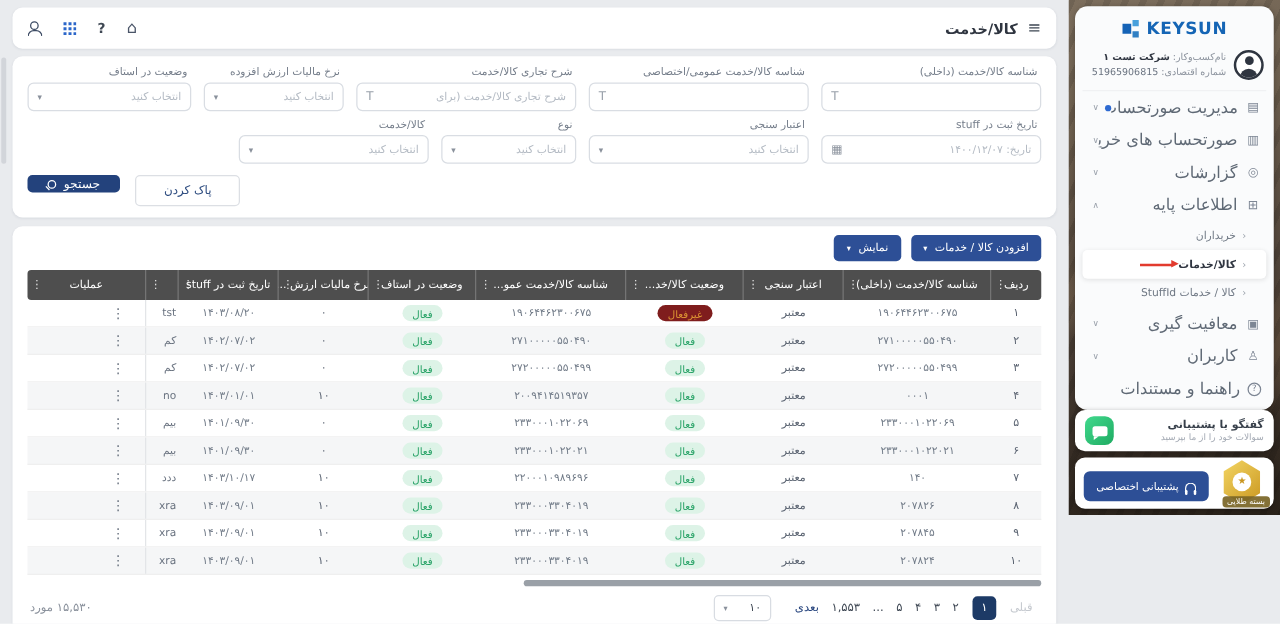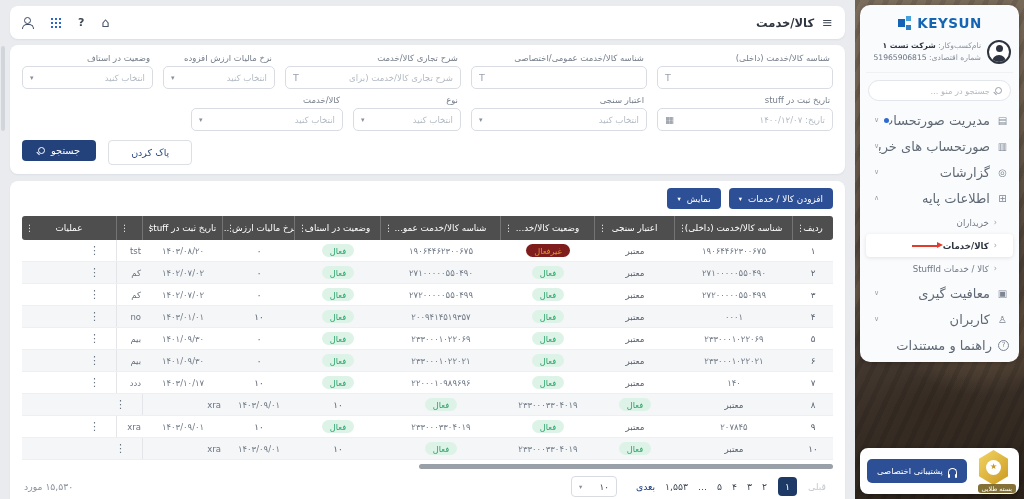--- a/index.html
+++ b/index.html
@@ -1,20 +1,20 @@
 <!DOCTYPE html>
 <html lang="fa" dir="rtl"><head>
 <meta charset="utf-8">
 <style>
   *{box-sizing:border-box;margin:0;padding:0;font-family:"DejaVu Sans",sans-serif;}
   html,body{width:1024px;height:499px;overflow:hidden;}
   body{display:flex;direction:rtl;background:#e9ebee;}
 
   
-  aside{width:169px;height:499px;flex:0 0 169px;position:relative;overflow:hidden;
+  aside{width:169px;height:412px;flex:0 0 169px;position:relative;overflow:hidden;
     background:
       repeating-linear-gradient(115deg, rgba(0,0,0,.10) 0 5px, rgba(255,255,255,0) 5px 13px),
       radial-gradient(95px 55px at 22% 58%, rgba(168,140,105,.45), transparent 70%),
       radial-gradient(130px 85px at 78% 67%, rgba(130,103,75,.55), transparent 72%),
       radial-gradient(85px 60px at 45% 82%, rgba(52,40,30,.65), transparent 70%),
       linear-gradient(168deg,#7c6e5d 0%,#6a5c4c 25%,#50443a 55%,#392f27 78%,#292119 100%);}
   .side-card{background:#fafbfc;border-radius:10px;margin:5px 5px 0 5px;padding:7px 6px 4px;box-shadow:0 1px 4px rgba(0,0,0,.25);}
   .logo{display:flex;align-items:center;justify-content:center;gap:4px;direction:ltr;padding:3px 0 7px;}
   .logo-text{color:#1565b5;font-weight:bold;font-size:13.5px;letter-spacing:.5px;}
   .biz{display:flex;align-items:center;gap:6px;padding:2px 2px 8px;border-bottom:1px solid #f0f1f3;}
@@ -84,21 +84,21 @@
   .r1{grid-template-columns:176px 176px 176px 112px 1fr;}
   .r2{grid-template-columns:176px 176px 108px 152px 1fr;}
   .field label{display:block;font-size:8.5px;color:#747d8a;margin-bottom:3px;padding-right:3px;}
   .fbox{height:23px;border:1px solid #d9dde3;border-radius:5px;background:#fff;display:flex;align-items:center;justify-content:space-between;padding:0 7px;cursor:pointer;overflow:hidden;}
   .fval{font-size:8.6px;color:#b3bac3;white-space:nowrap;overflow:hidden;margin-left:41px;}
   .ficon{color:#9aa1ab;font-size:9.5px;margin-right:6px;flex:0 0 auto;}
   .fbox.select .ficon{font-size:7px;color:#8a919c;}
   .fbox.date .ficon{color:#8a919c;}
   .factions{display:flex;justify-content:flex-end;gap:12px;margin-top:9px;}
   .btn-ghost{height:25px;padding:0 22px;background:#fff;border:1px solid #dcdfe4;border-radius:4px;color:#2b4a7e;font-size:9.5px;cursor:pointer;}
-  .btn-primary{height:21px;padding:0 16px;background:#23427c;border:none;border-radius:4px;color:#fff;font-size:9.8px;display:flex;align-items:center;gap:6px;cursor:pointer;}
+  .btn-primary{height:14px;padding:0 16px;background:#23427c;border:none;border-radius:4px;color:#fff;font-size:9.8px;display:flex;align-items:center;gap:6px;cursor:pointer;}
   .mag-w{width:7px;height:7px;border:1.4px solid #fff;border-radius:50%;position:relative;}
   .mag-w::after{content:'';position:absolute;width:4px;height:1.4px;background:#fff;transform:rotate(45deg);left:-3.2px;bottom:-1.5px;}
 
   .tablecard{margin-top:7px;padding:7px 12px 4px;height:328px;display:flex;flex-direction:column;}
   .toolbar{display:flex;gap:8px;}
   .tbtn{height:21px;background:#2d4f96;color:#fff;border:none;border-radius:4px;font-size:8.8px;padding:0 10px;display:inline-flex;align-items:center;gap:6px;cursor:pointer;}
   .tbtn .caret{font-size:6.5px;}
   .thead,.trow{display:grid;grid-template-columns:40px 118px 80px 94px 120px 86px 72px 80px 26px 1fr;}
   .thead{background:#4e4e4e;border-radius:3px;height:24px;margin-top:7px;}
   .th{position:relative;display:flex;align-items:center;justify-content:center;color:#fff;font-size:8.8px;white-space:nowrap;overflow:hidden;}
@@ -139,24 +139,20 @@
       </svg>
       <span class="logo-text">KEYSUN</span>
     </div>
     <div class="biz">
       <span class="avatar"></span>
       <div class="biz-text">
         <div class="biz-line"><span>نام‌کسب‌وکار:</span> <b>شرکت تست ۱</b></div>
         <div class="biz-line"><span>شماره اقتصادی:</span> <span class="val">51965906815</span></div>
       </div>
     </div>
-    <div class="side-search">
-      <span class="mag"></span>
-      <span class="ph">جستجو در منو ...</span>
-    </div>
     <nav>
 
         <div class="mi">
           <span class="mi-icon">▤</span>
           <span class="mi-label">مدیریت صورتحساب ها</span>
           <span class="mi-dot on"></span>
           <span class="mi-chev">∨</span>
         </div>
 
         <div class="mi">
@@ -215,20 +211,29 @@
         <div class="mi">
           <span class="mi-icon circled">?</span>
           <span class="mi-label">راهنما و مستندات</span>
 
           <span class="mi-chev"></span>
         </div>
 
     </nav>
   </div>
   <div class="side-spacer"></div>
+  <div class="chat-card">
+    <div class="chat-text">
+      <div class="chat-title">گفتگو با پشتیبانی</div>
+      <div class="chat-sub">سوالات خود را از ما بپرسید</div>
+    </div>
+    <span class="chat-icon">
+        <i></i>
+      </span>
+  </div>
   <div class="sup-card">
     <button class="sup-btn">
       <span class="headset"></span>
       <span>پشتیبانی اختصاصی</span>
     </button>
     <span class="gold"></span>
     <span class="gold-tag">بسته طلایی</span>
   </div>
 </aside>
 
@@ -532,20 +537,21 @@
           <div class="td">۱۰</div>
           <div class="td num">۱۴۰۳/۱۰/۱۷</div>
           <div class="td desc">ددد</div>
           <div class="td ops">
             <span class="row-menu">⋮</span>
           </div>
         </div>
 
         <div class="trow">
           <div class="td">۸</div>
+          <div class="td num">۲۰۷۸۲۶</div>
           <div class="td">معتبر</div>
           <div class="td">
             <span class="badge active">فعال</span>
           </div>
           <div class="td num">۲۳۳۰۰۰۳۳۰۴۰۱۹</div>
           <div class="td">
             <span class="badge active">فعال</span>
           </div>
           <div class="td">۱۰</div>
           <div class="td num">۱۴۰۳/۰۹/۰۱</div>
@@ -569,20 +575,21 @@
           <div class="td">۱۰</div>
           <div class="td num">۱۴۰۳/۰۹/۰۱</div>
           <div class="td desc">xra</div>
           <div class="td ops">
             <span class="row-menu">⋮</span>
           </div>
         </div>
 
         <div class="trow">
           <div class="td">۱۰</div>
+          <div class="td num">۲۰۷۸۲۴</div>
           <div class="td">معتبر</div>
           <div class="td">
             <span class="badge active">فعال</span>
           </div>
           <div class="td num">۲۳۳۰۰۰۳۳۰۴۰۱۹</div>
           <div class="td">
             <span class="badge active">فعال</span>
           </div>
           <div class="td">۱۰</div>
           <div class="td num">۱۴۰۳/۰۹/۰۱</div>

